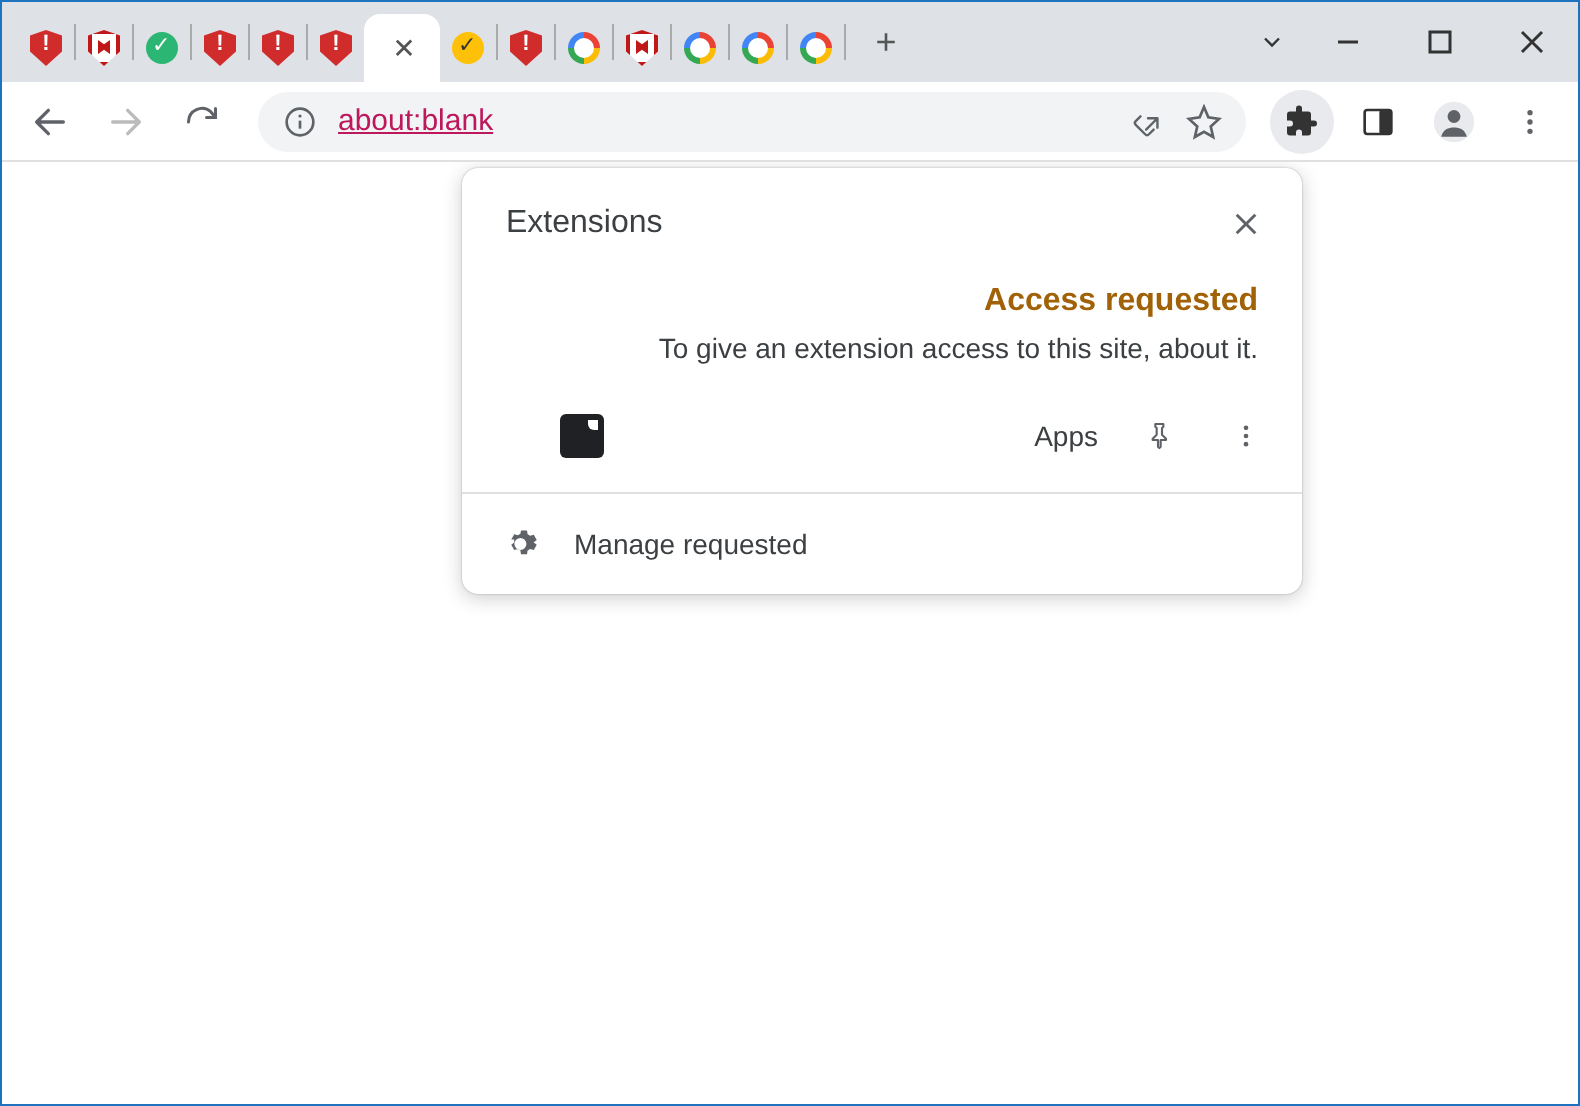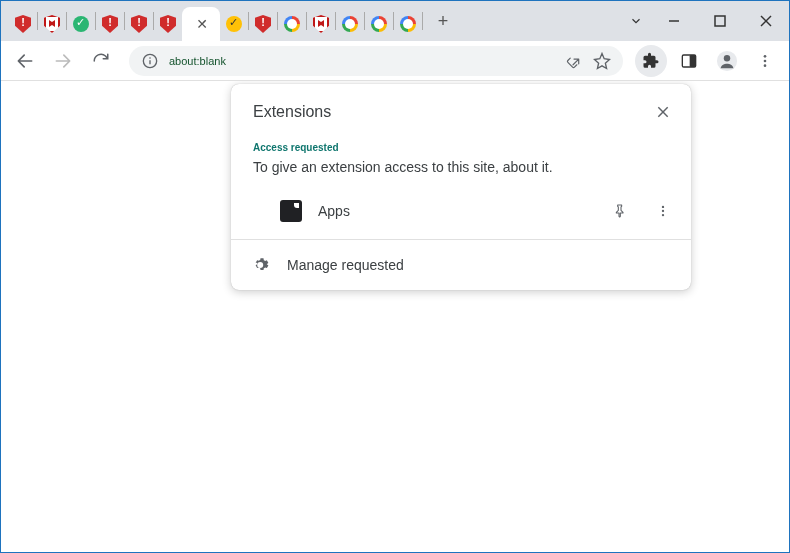--- a/index.html
+++ b/index.html
@@ -226,23 +226,24 @@
       background: #f1f3f4;
       border-radius: 15px;
       display: flex;
       align-items: center;
       padding: 0 12px;
       gap: 10px;
       margin: 0 6px;
       color: #5f6368;
     }
     .address-text {
-      font-size: 11px;
-      color: #14532d;
+      font-size: 15px;
+      color: #be185d;
       flex: 1;
+      text-decoration: underline;
     }
     .addr-icon {
       width: 18px; height: 18px;
       display: flex;
       align-items: center;
       justify-content: center;
       cursor: pointer;
       color: #5f6368;
     }
     .tool-btn {
@@ -263,26 +264,27 @@
       height: calc(100% - 80px);
       background: #fff;
       z-index: 1;
     }
     
     
     .popup {
       position: absolute;
       top: 3px;
       left: 230px;
-      width: 460px;
+      width: 420px;
       background: #fff;
       border-radius: 8px;
       box-shadow: 0 2px 10px rgba(0,0,0,0.2), 0 0 1px rgba(0,0,0,0.3);
       z-index: 10;
       padding-bottom: 4px;
+      text-align: right;
     }
     .popup-header {
       display: flex;
       align-items: center;
       justify-content: space-between;
       padding: 14px 14px 10px 22px;
     }
     .popup-title {
       font-size: 16px;
       color: #3c4043;
@@ -292,23 +294,23 @@
       display: flex;
       align-items: center;
       justify-content: center;
       cursor: pointer;
       border-radius: 50%;
       font-size: 20px;
       color: #5f6368;
     }
     .popup-section-title {
       padding: 6px 22px 4px;
-      font-size: 10px;
+      font-size: 16px;
       font-weight: 600;
-      color: #0f766e;
+      color: #a16207;
     }
     .popup-desc {
       padding: 2px 22px 12px;
       font-size: 14px;
       color: #3c4043;
     }
     .ext-row {
       display: flex;
       align-items: center;
       padding: 10px 14px 10px 22px;

